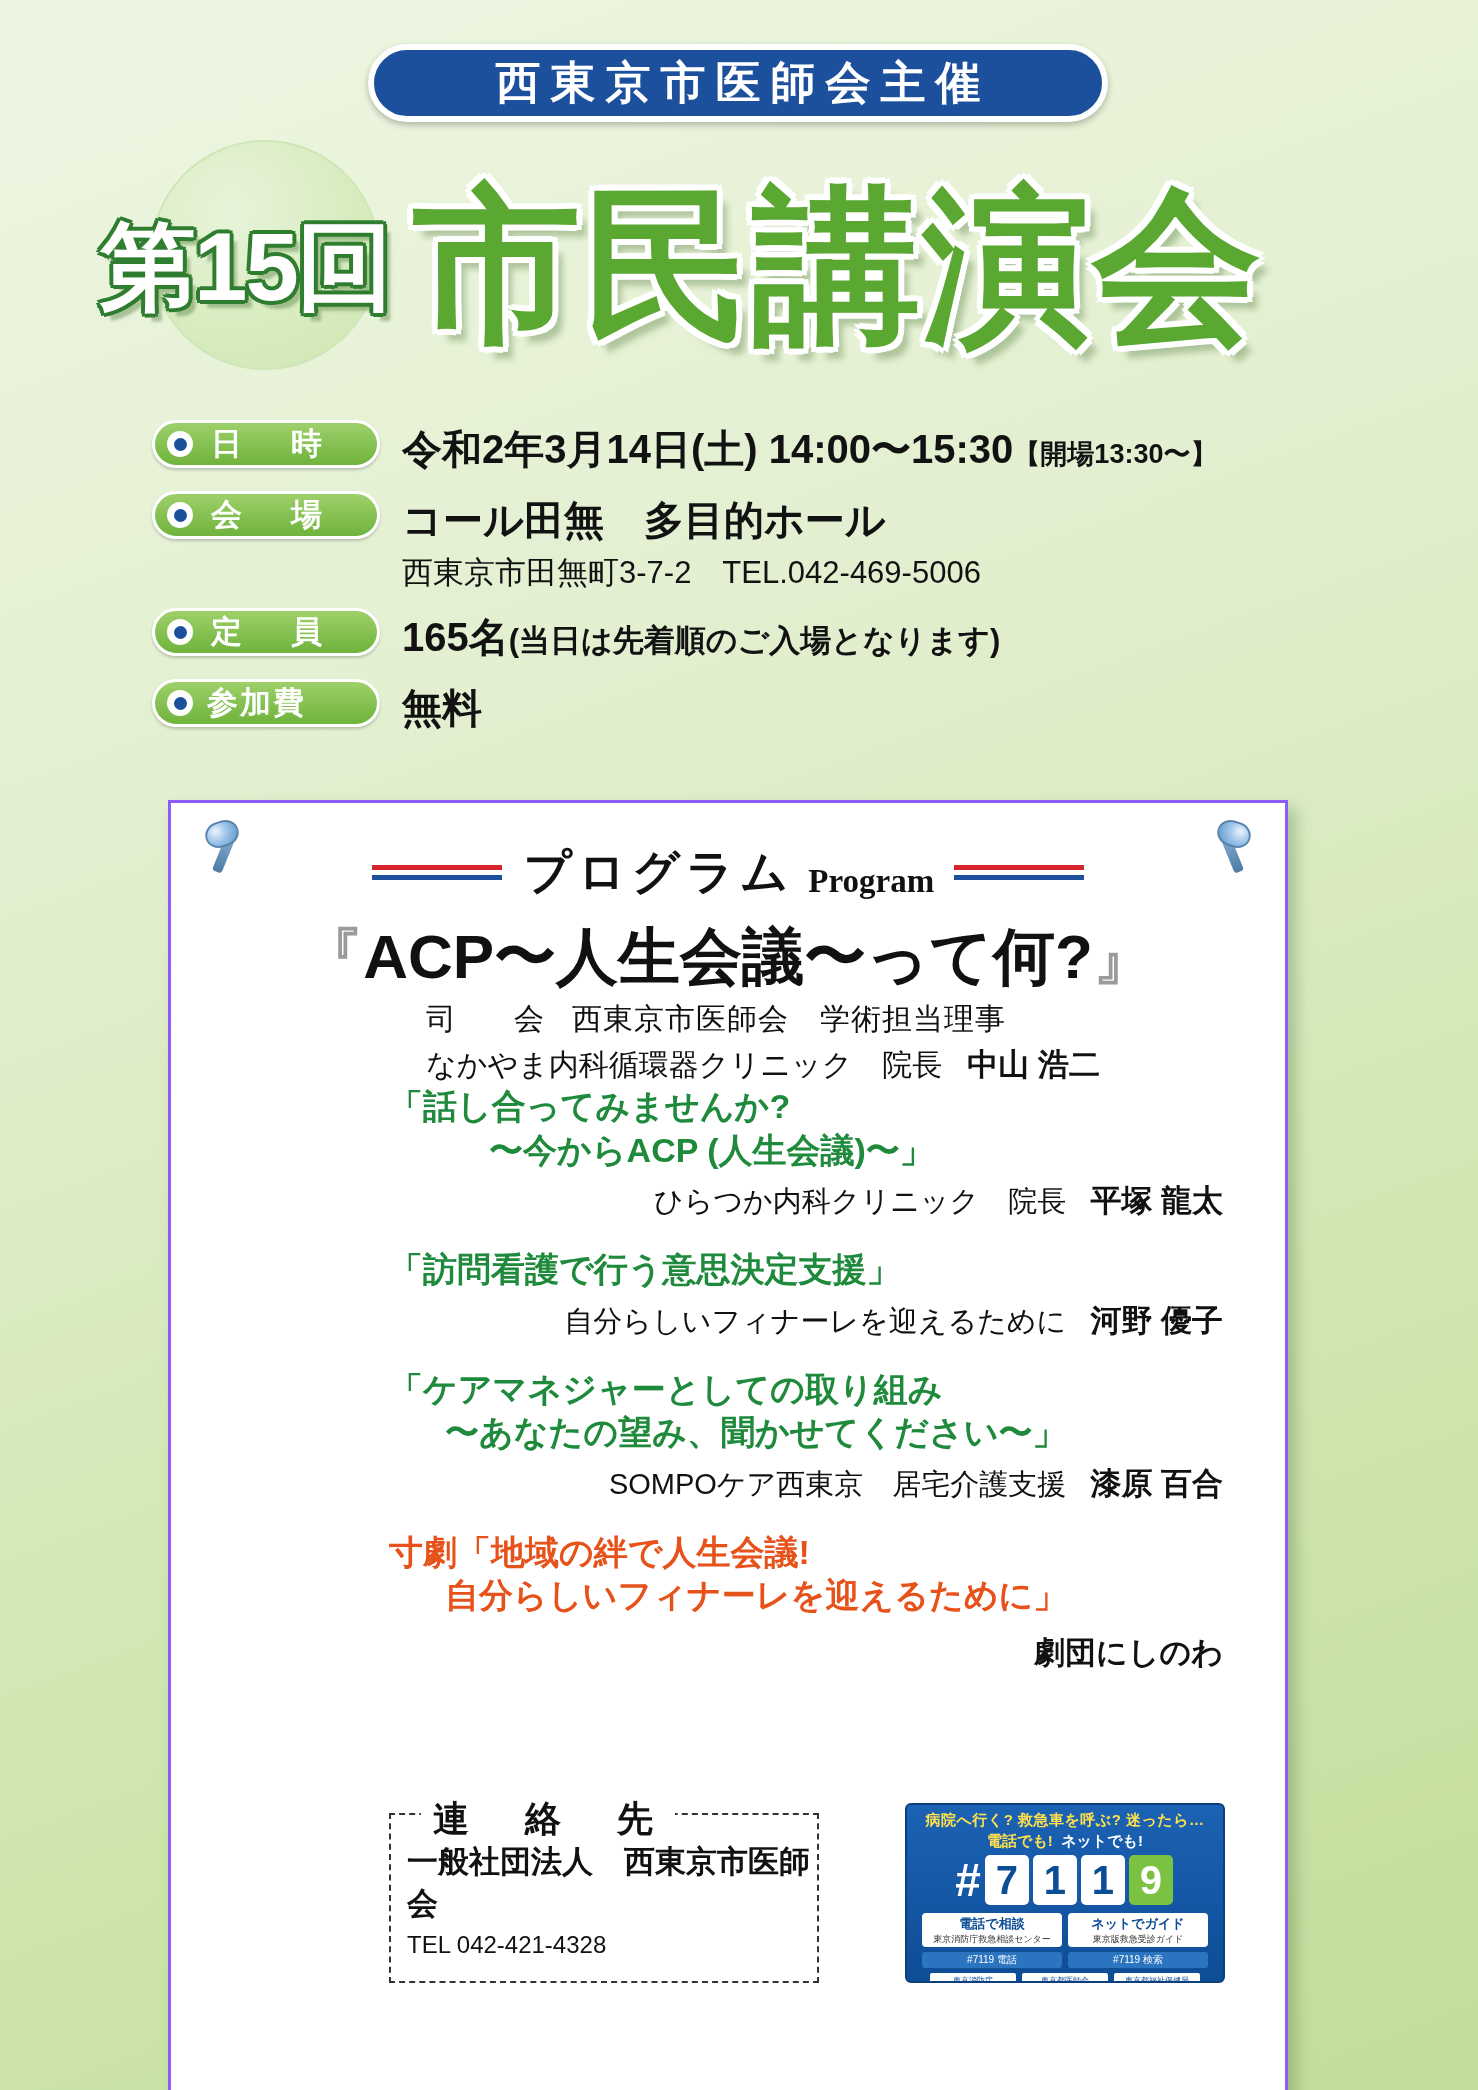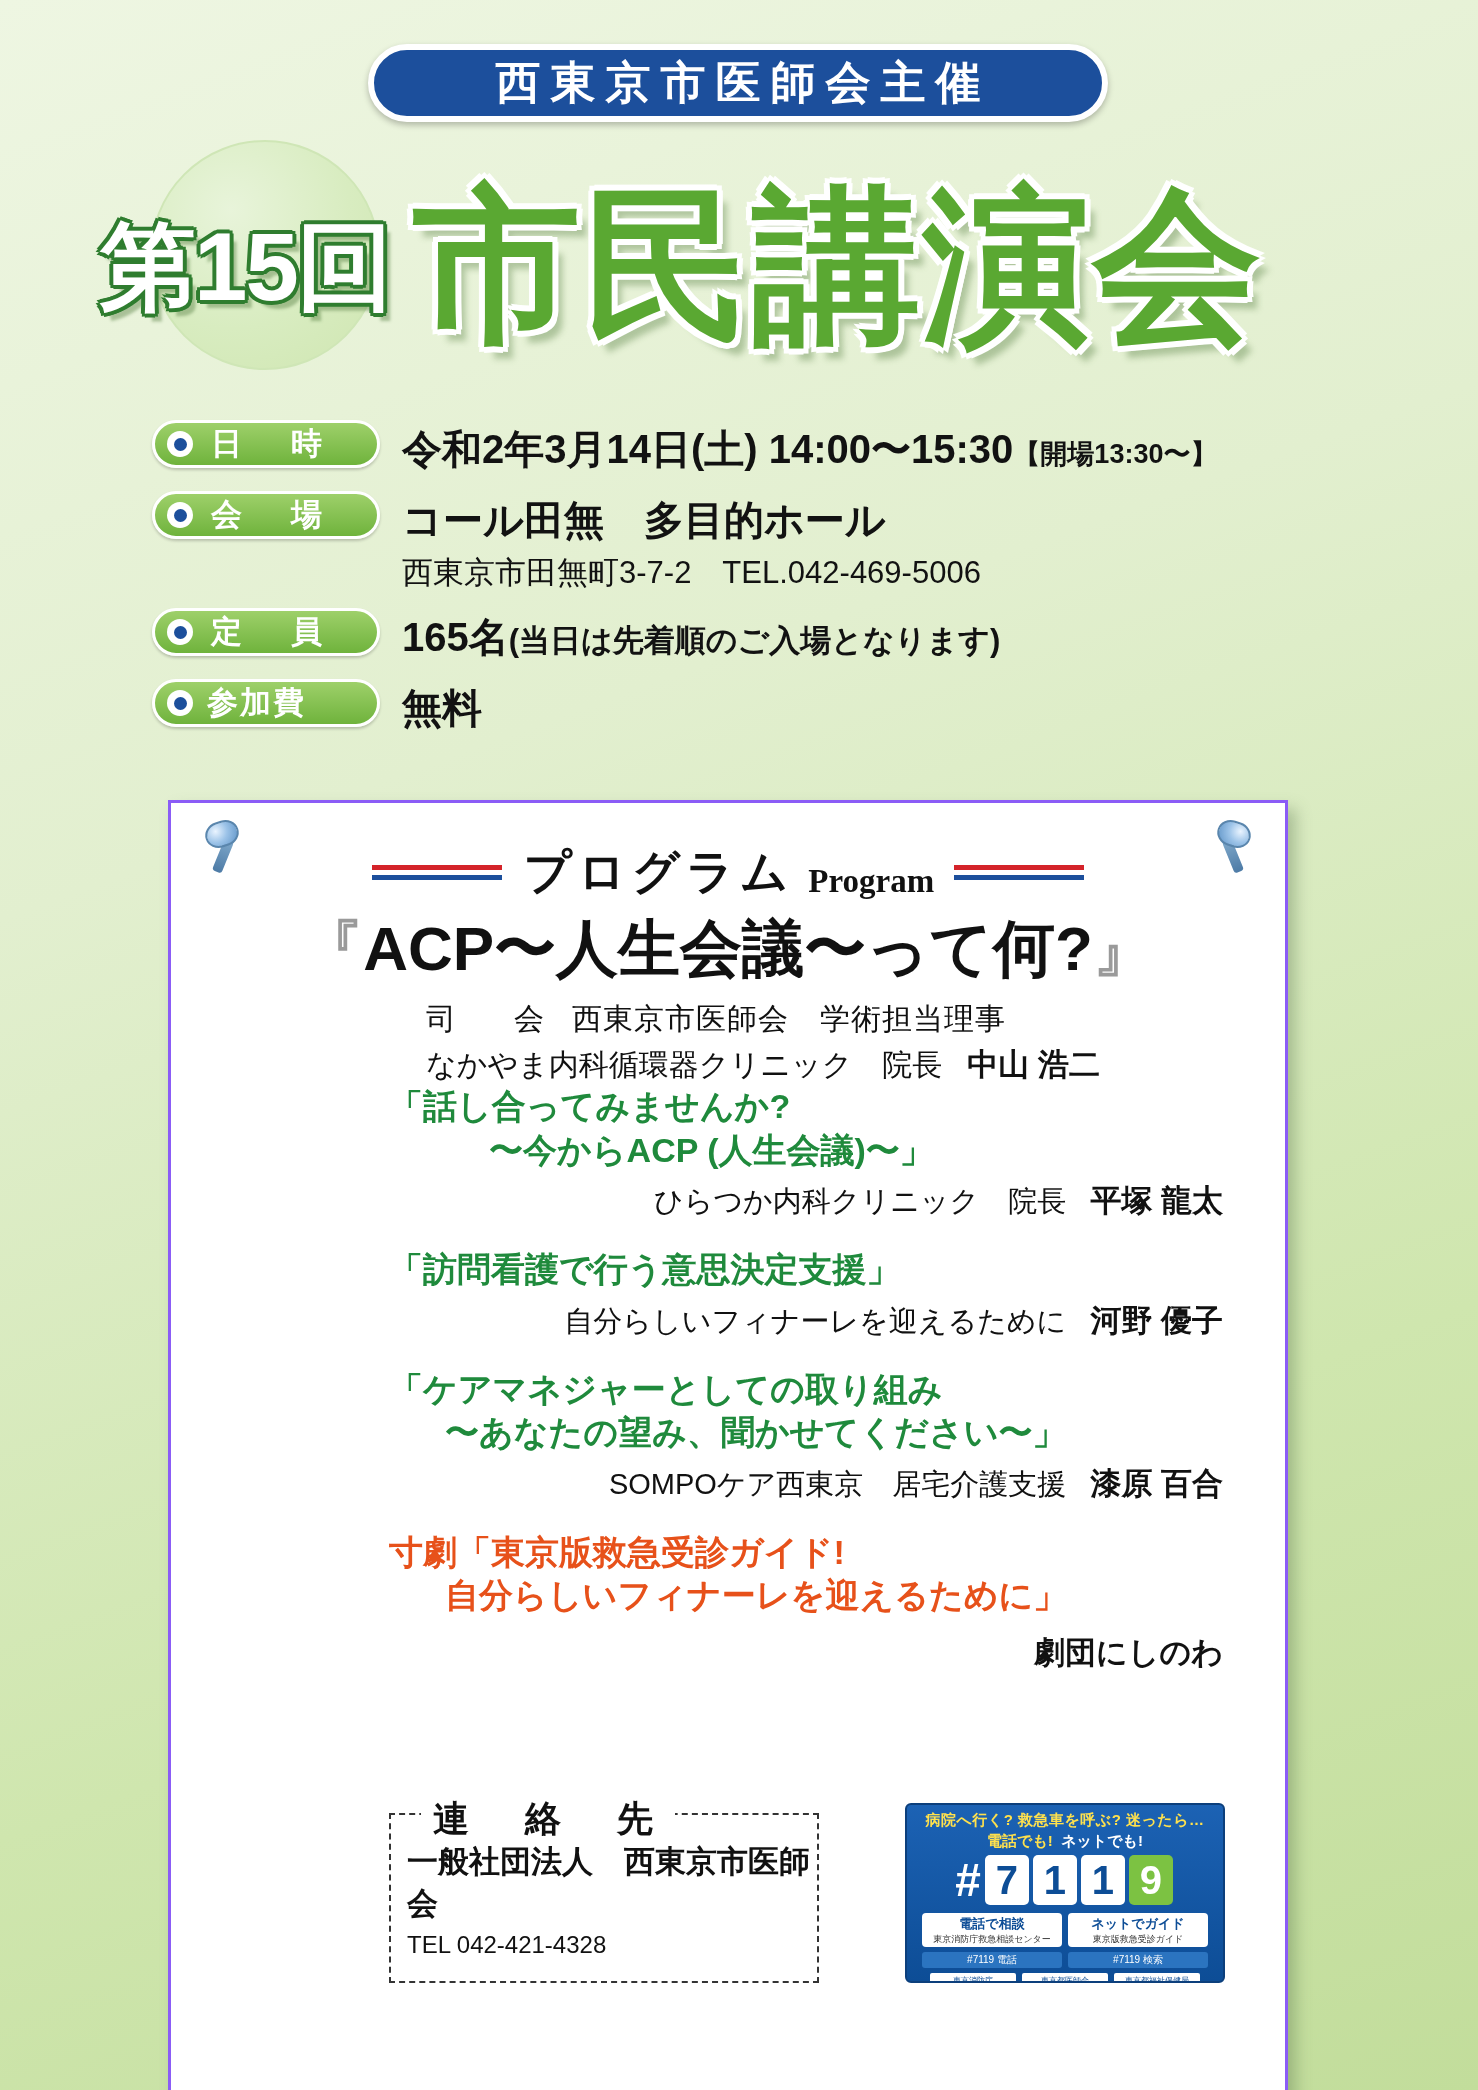--- a/index.html
+++ b/index.html
@@ -158,21 +158,21 @@
     font-size: 47px; font-weight: bold; color: #111;
     letter-spacing: 6px; margin: 0 22px;
   }
   .prog-en {
     font-family: "Liberation Serif", serif;
     font-size: 33px; font-weight: bold; color: #111;
     margin: 0 20px 0 -8px; align-self: flex-end; padding-bottom: 4px;
   }
 
   .prog-title {
-    position: absolute; left: 0; right: 0; top: 104px;
+    position: absolute; left: 0; right: 0; top: 112px;
     text-align: center;
     font-size: 62px; font-weight: bold; color: #111;
     letter-spacing: 0px;
   }
   .prog-title .br { color: #9a9a9a; font-weight: bold; }
 
   .mc {
     position: absolute; left: 255px; top: 196px; right: 40px;
   }
   .mc .r1 { font-size: 30px; color: #111; letter-spacing: 1px; }
@@ -398,21 +398,21 @@
 
     <div class="talk">
       <div class="t">「ケアマネジャーとしての取り組み</div>
       <div class="t t2b">〜あなたの望み、聞かせてください〜」</div>
       <div class="who">
         <span>SOMPOケア西東京　居宅介護支援</span>&nbsp;&nbsp;&nbsp;<span class="nm">漆原 百合</span>
       </div>
     </div>
 
     <div class="talk skit">
-      <div class="t">寸劇「東京版救急受診ガイド!</div>
+      <div class="t">寸劇「地域の絆で人生会議!</div>
       <div class="t t2b">自分らしいフィナーレを迎えるために」</div>
       <div class="who">
         <span class="nm">劇団にしのわ</span>
       </div>
     </div>
 
   </div>
 
   <div class="contact">
     <div class="contact-title">連　絡　先</div>

